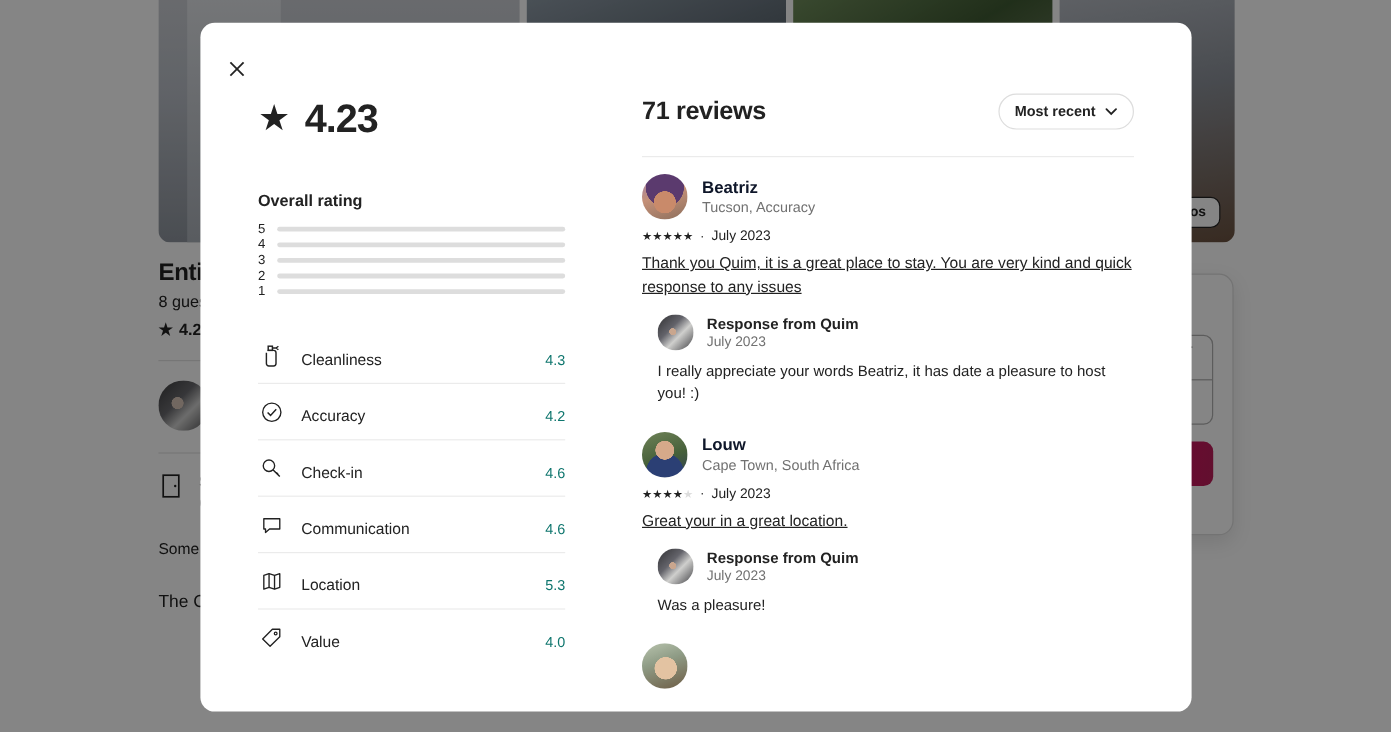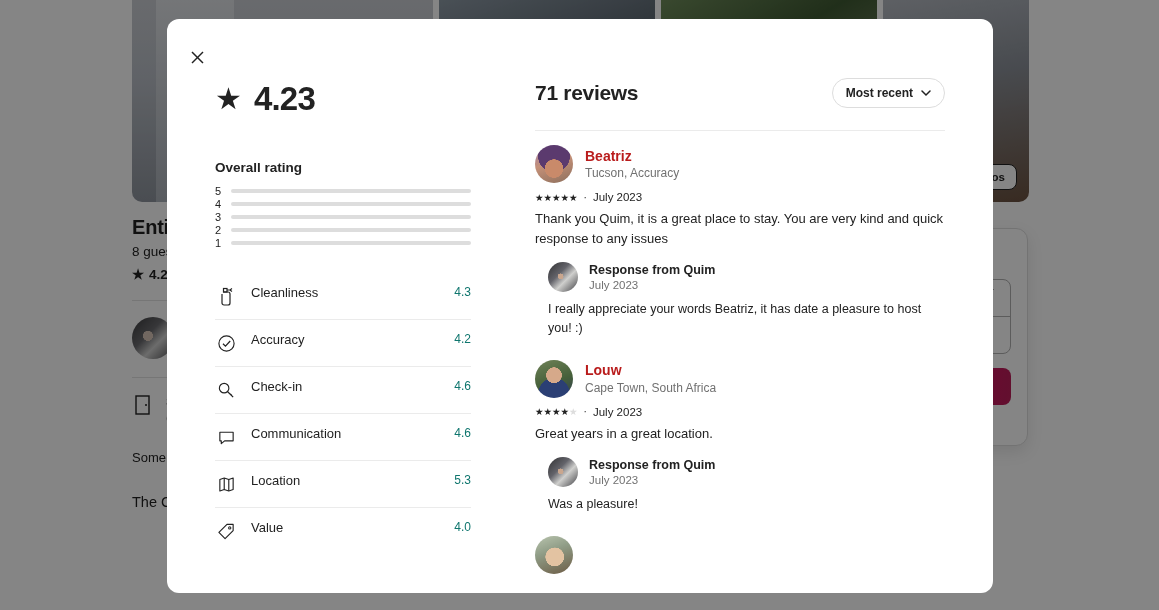--- a/index.html
+++ b/index.html
@@ -296,21 +296,21 @@
   }
   .hist-fill {
     height: 100%;
     background: #222222;
     border-radius: 2px;
   }
 
   .cats { margin-top: 24px; }
   .cat-row {
     display: flex;
-    align-items: flex-start;
+    align-items: flex-end;
     gap: 14px;
     padding: 12px 0;
     border-bottom: 1px solid #ebebeb;
   }
   .cat-row:last-child { border-bottom: none; }
   .cat-ico {
     width: 22px; height: 22px; flex:none;
     display:flex; align-items:center; justify-content:center;
     color: #222;
   }
@@ -417,21 +417,21 @@
   }
   .av-host {
     background:
       radial-gradient(circle at 42% 48%, #c9a68e 0 12%, transparent 13%),
       linear-gradient(135deg,#2f2f31 0%,#63636a 38%,#cfcfcd 60%,#3e3e42 100%);
   }
 
   .rev-name {
     font-size: 14px;
     font-weight: 700;
-    color: #b91c1c;
+    color: #0f172a;
     line-height: 1.25;
   }
   .rev-loc {
     font-size: 12px;
     color: #717171;
     margin-top: 1px;
   }
 
   .rev-meta {
     margin-top: 8px;
@@ -443,20 +443,21 @@
   }
   .stars { letter-spacing: 0px; font-size: 9.5px; color:#222; }
   .stars .off { color: #dddddd; }
   .meta-dot { color:#222; font-size:10px; }
 
   .rev-text {
     margin-top: 6px;
     font-size: 13px;
     line-height: 1.5;
     color: #222;
+    text-decoration: underline;
   }
 
   .host-reply {
     margin-top: 14px;
     padding-left: 13px;
   }
   .reply-head {
     display: flex;
     align-items: center;
     gap: 11px;
@@ -746,21 +747,21 @@
               <div>
                 <div class="rev-name">Louw</div>
                 <div class="rev-loc">Cape Town, South Africa</div>
               </div>
             </div>
             <div class="rev-meta">
               <span class="stars" id="stars1">★★★★<span class="off">★</span></span>
               <span class="meta-dot">·</span>
               <span>July 2023</span>
             </div>
-            <div class="rev-text">Great years in a great location.</div>
+            <div class="rev-text">Great your in a great location.</div>
             <div class="host-reply">
               <div class="reply-head">
                 <div class="reply-av av-host"></div>
                 <div>
                   <div class="reply-title">Response from Quim</div>
                   <div class="reply-date">July 2023</div>
                 </div>
               </div>
               <div class="reply-text">Was a pleasure!</div>
             </div>

